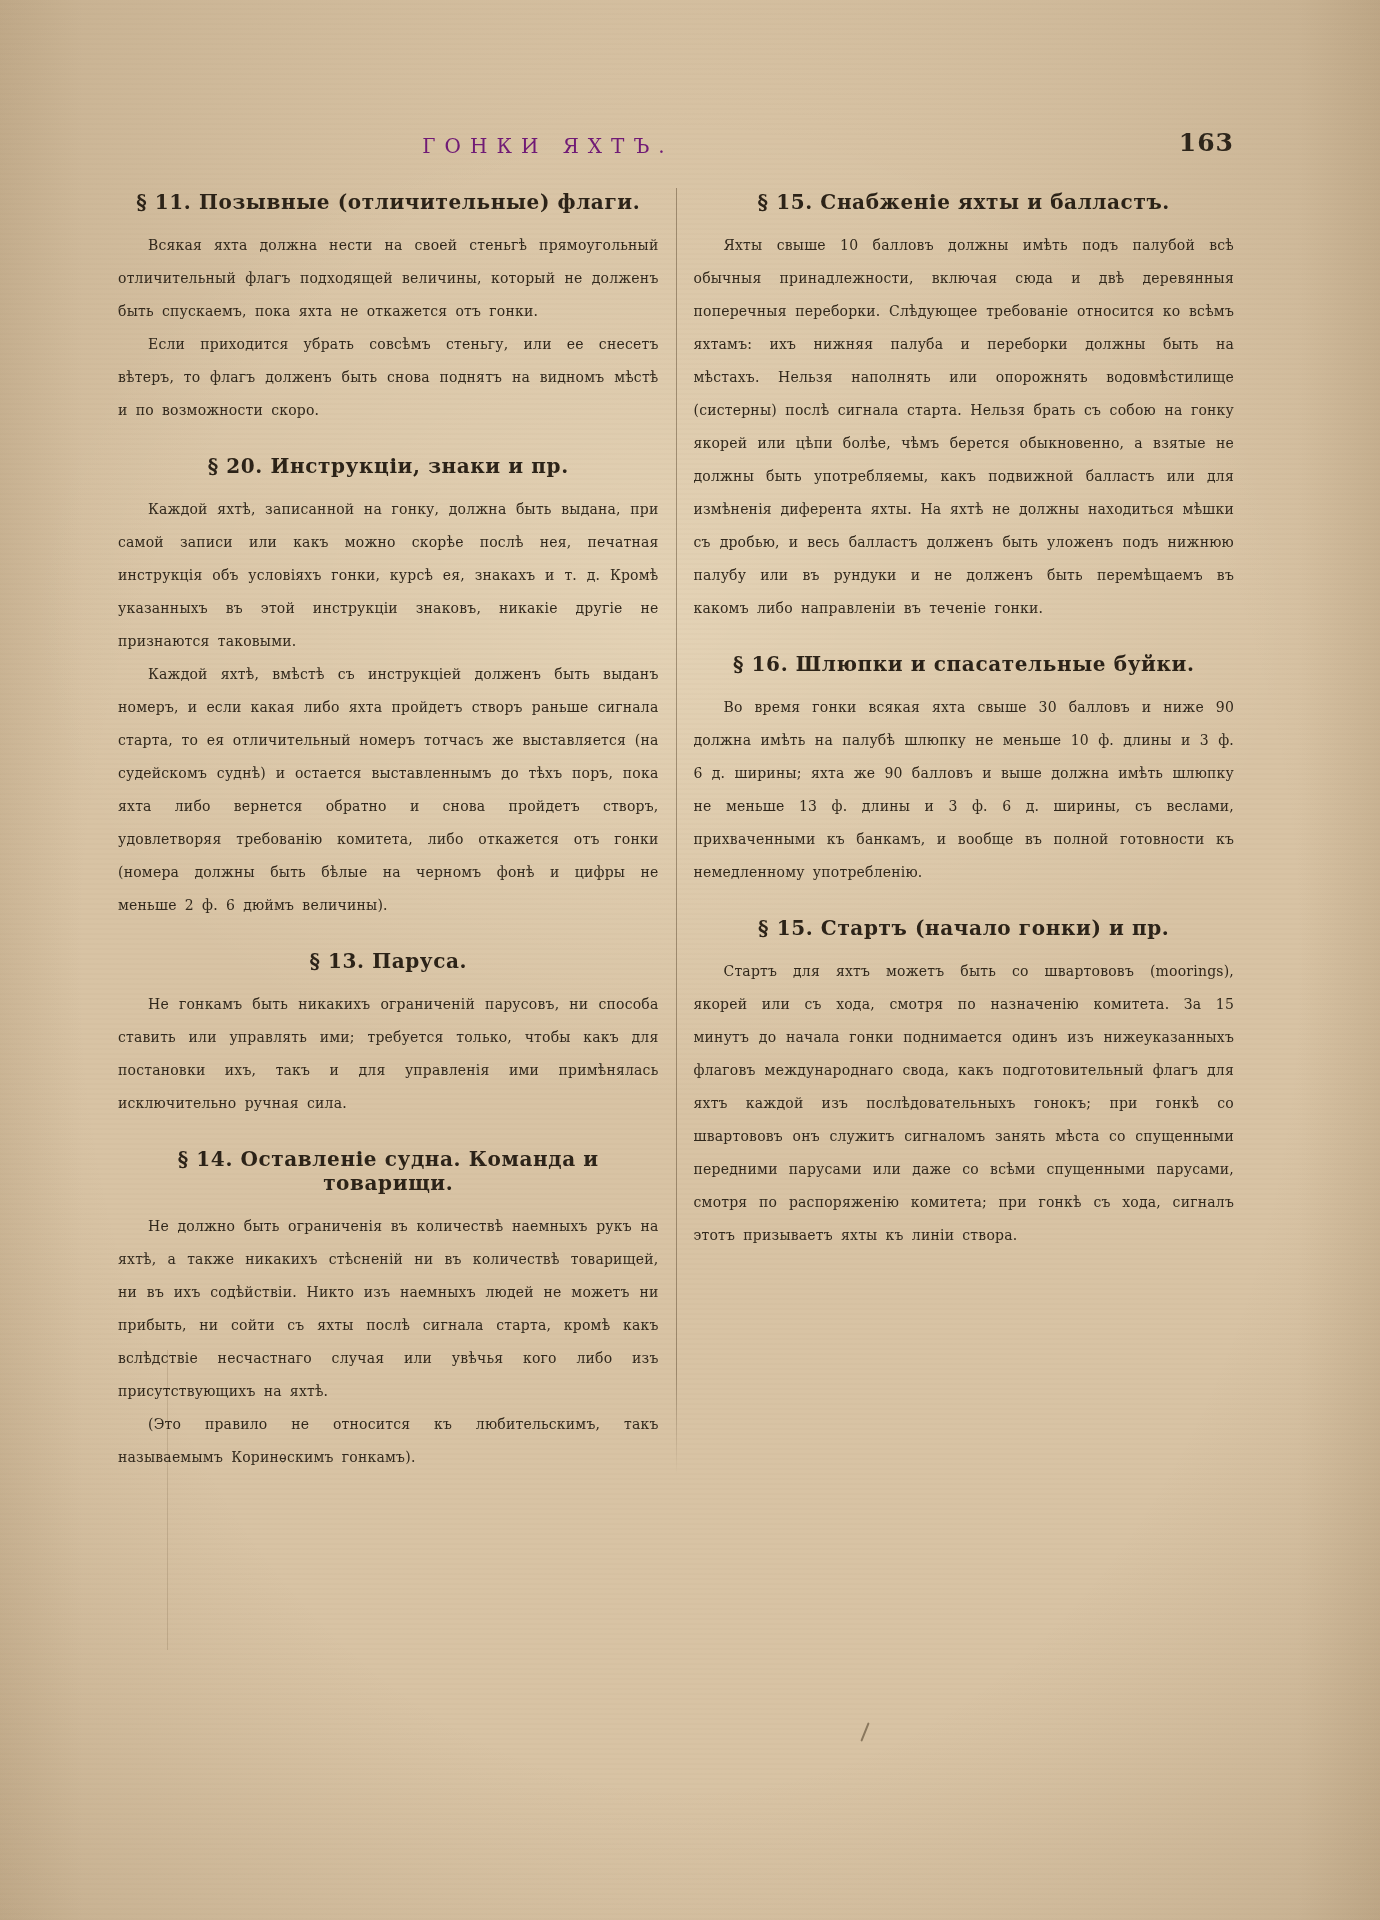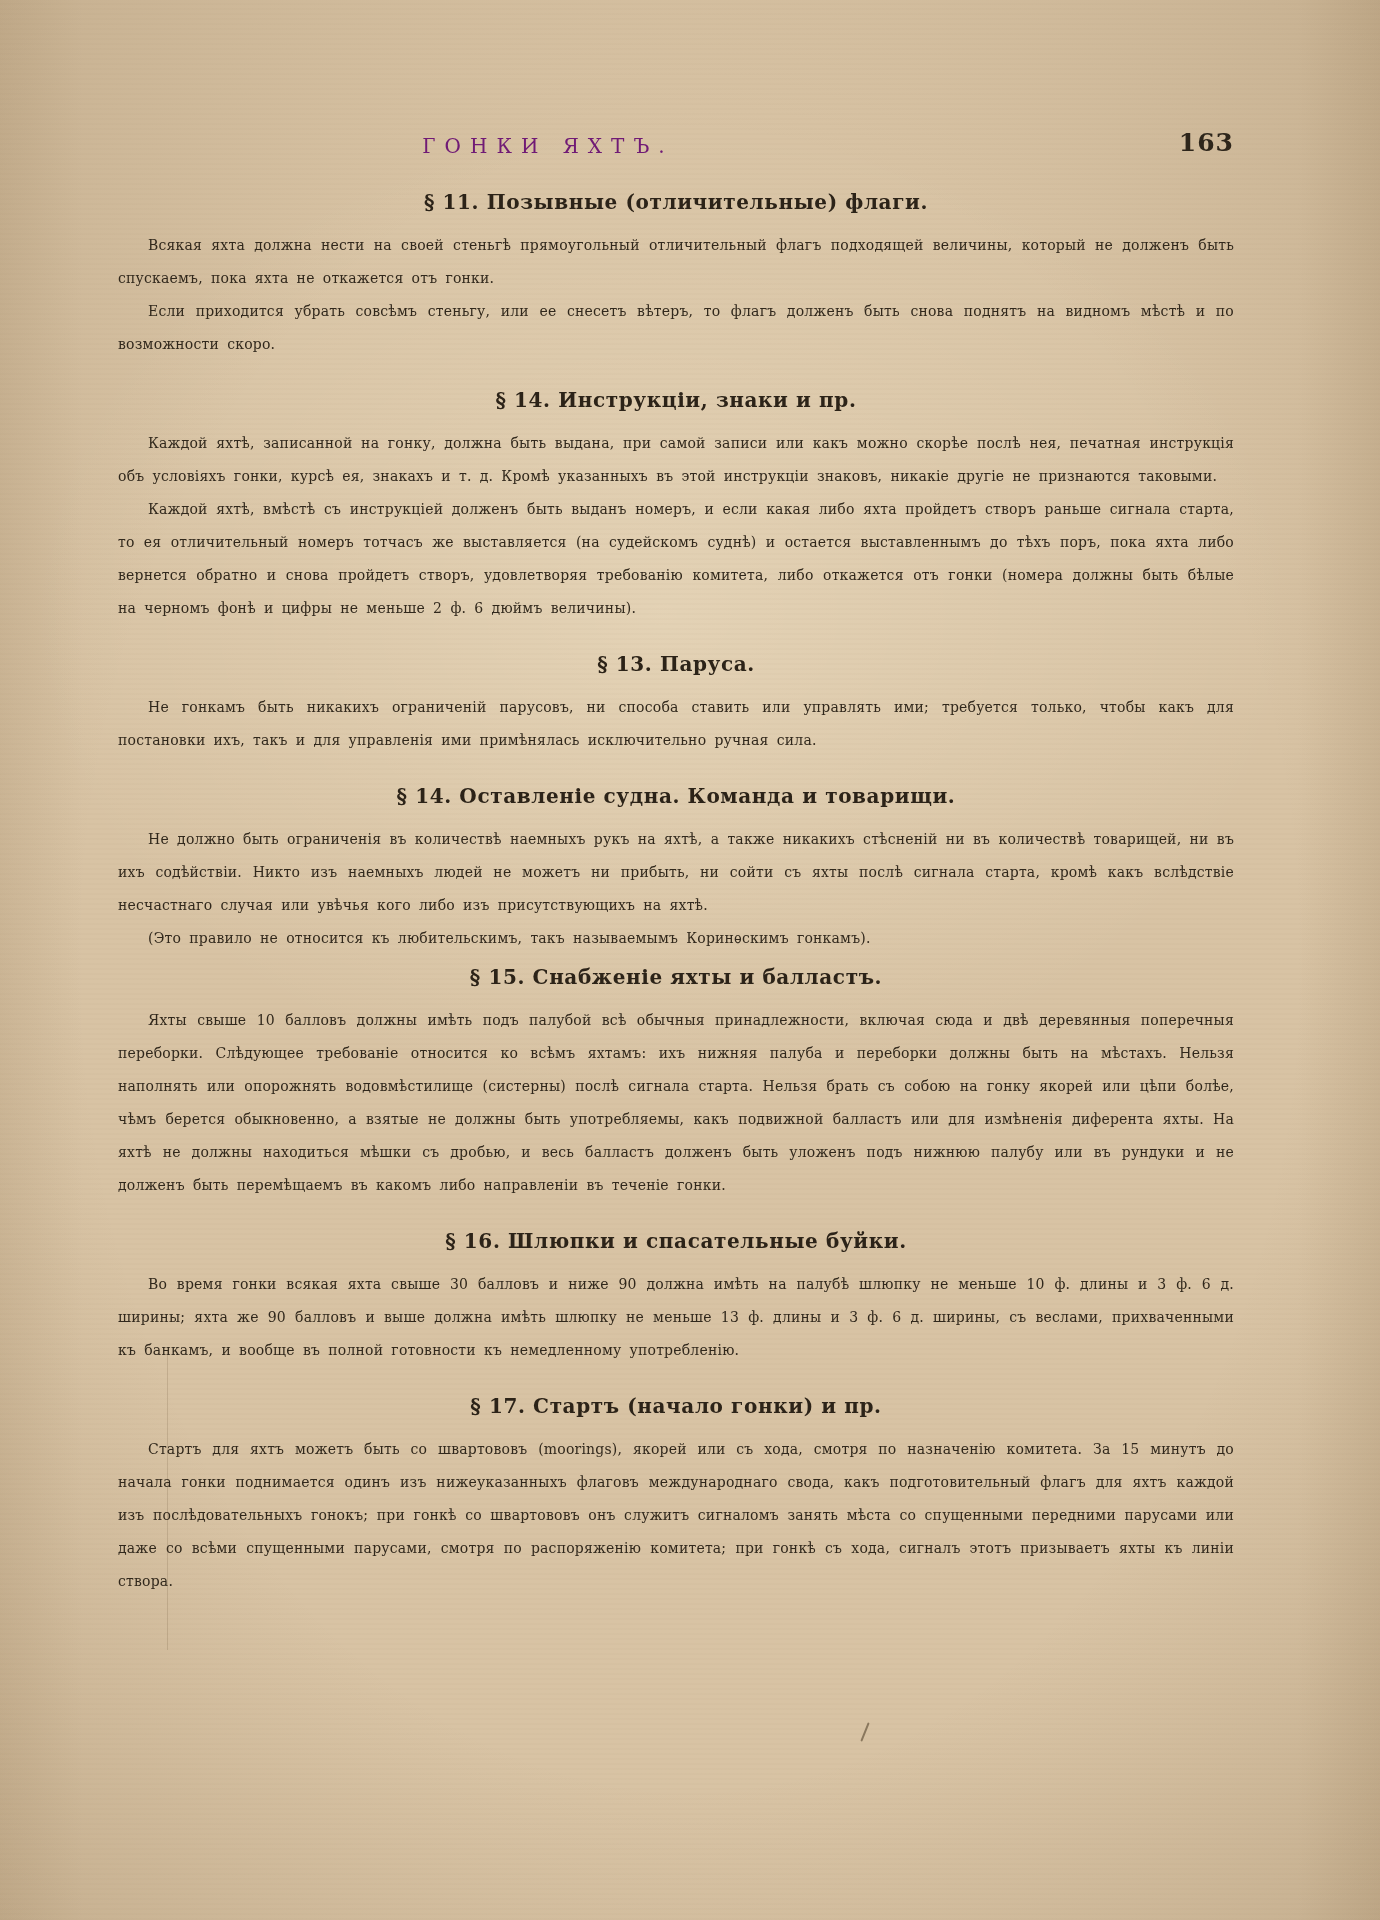--- a/index.html
+++ b/index.html
@@ -50,21 +50,20 @@
     font-size: 25px;
     font-weight: bold;
     letter-spacing: 1px;
     color: #2e261b;
   }
 
   .columns {
     display: flex;
     align-items: stretch;
     margin-top: 10px;
-    flex-direction: column;
   }
   .column {
     flex: 1 1 0;
     min-width: 0;
   }
   .column-divider {
     width: 1px;
     margin: 4px 17px 0 17px;
     background: linear-gradient(180deg, rgba(82,63,39,0.45) 0%, rgba(82,63,39,0.45) 92%, rgba(82,63,39,0) 100%);
   }
@@ -122,21 +121,21 @@
 
   <div class="columns">
 
     <div class="column">
       <div class="section">
         <h2 class="sec-heading">§ 11. Позывные (отличительные) флаги.</h2>
         <p class="para">Всякая яхта должна нести на своей стеньгѣ прямоугольный отличительный флагъ подходящей величины, который не долженъ быть спускаемъ, пока яхта не откажется отъ гонки.</p>
         <p class="para">Если приходится убрать совсѣмъ стеньгу, или ее снесетъ вѣтеръ, то флагъ долженъ быть снова поднятъ на видномъ мѣстѣ и по возможности скоро.</p>
       </div>
       <div class="section">
-        <h2 class="sec-heading">§ 14. Инструкціи, знаки и пр.</h2>
+        <h2 class="sec-heading">§ 20. Инструкціи, знаки и пр.</h2>
         <p class="para">Каждой яхтѣ, записанной на гонку, должна быть выдана, при самой записи или какъ можно скорѣе послѣ нея, печатная инструкція объ условіяхъ гонки, курсѣ ея, знакахъ и т. д. Кромѣ указанныхъ въ этой инструкціи знаковъ, никакіе другіе не признаются таковыми.</p>
         <p class="para">Каждой яхтѣ, вмѣстѣ съ инструкціей долженъ быть выданъ номеръ, и если какая либо яхта пройдетъ створъ раньше сигнала старта, то ея отличительный номеръ тотчасъ же выставляется (на судейскомъ суднѣ) и остается выставленнымъ до тѣхъ поръ, пока яхта либо вернется обратно и снова пройдетъ створъ, удовлетворяя требованію комитета, либо откажется отъ гонки (номера должны быть бѣлые на черномъ фонѣ и цифры не меньше 2 ф. 6 дюймъ величины).</p>
       </div>
       <div class="section">
         <h2 class="sec-heading">§ 13. Паруса.</h2>
         <p class="para">Не гонкамъ быть никакихъ ограниченій парусовъ, ни способа ставить или управлять ими; требуется только, чтобы какъ для постановки ихъ, такъ и для управленія ими примѣнялась исключительно ручная сила.</p>
       </div>
       <div class="section">
         <h2 class="sec-heading">§ 14. Оставленіе судна. Команда и товарищи.</h2>
         <p class="para">Не должно быть ограниченія въ количествѣ наемныхъ рукъ на яхтѣ, а также никакихъ стѣсненій ни въ количествѣ товарищей, ни въ ихъ содѣйствіи. Никто изъ наемныхъ людей не можетъ ни прибыть, ни сойти съ яхты послѣ сигнала старта, кромѣ какъ вслѣдствіе несчастнаго случая или увѣчья кого либо изъ присутствующихъ на яхтѣ.</p>
@@ -149,21 +148,21 @@
     <div class="column">
       <div class="section">
         <h2 class="sec-heading">§ 15. Снабженіе яхты и балластъ.</h2>
         <p class="para">Яхты свыше 10 балловъ должны имѣть подъ палубой всѣ обычныя принадлежности, включая сюда и двѣ деревянныя поперечныя переборки. Слѣдующее требованіе относится ко всѣмъ яхтамъ: ихъ нижняя палуба и переборки должны быть на мѣстахъ. Нельзя наполнять или опорожнять водовмѣстилище (систерны) послѣ сигнала старта. Нельзя брать съ собою на гонку якорей или цѣпи болѣе, чѣмъ берется обыкновенно, а взятые не должны быть употребляемы, какъ подвижной балластъ или для измѣненія диферента яхты. На яхтѣ не должны находиться мѣшки съ дробью, и весь балластъ долженъ быть уложенъ подъ нижнюю палубу или въ рундуки и не долженъ быть перемѣщаемъ въ какомъ либо направленіи въ теченіе гонки.</p>
       </div>
       <div class="section">
         <h2 class="sec-heading">§ 16. Шлюпки и спасательные буйки.</h2>
         <p class="para">Во время гонки всякая яхта свыше 30 балловъ и ниже 90 должна имѣть на палубѣ шлюпку не меньше 10 ф. длины и 3 ф. 6 д. ширины; яхта же 90 балловъ и выше должна имѣть шлюпку не меньше 13 ф. длины и 3 ф. 6 д. ширины, съ веслами, прихваченными къ банкамъ, и вообще въ полной готовности къ немедленному употребленію.</p>
       </div>
       <div class="section">
-        <h2 class="sec-heading">§ 17. Стартъ (начало гонки) и пр.</h2>
+        <h2 class="sec-heading">§ 15. Стартъ (начало гонки) и пр.</h2>
         <p class="para">Стартъ для яхтъ можетъ быть со швартововъ (moorings), якорей или съ хода, смотря по назначенію комитета. За 15 минутъ до начала гонки поднимается одинъ изъ нижеуказанныхъ флаговъ международнаго свода, какъ подготовительный флагъ для яхтъ каждой изъ послѣдовательныхъ гонокъ; при гонкѣ со швартововъ онъ служитъ сигналомъ занять мѣста со спущенными передними парусами или даже со всѣми спущенными парусами, смотря по распоряженію комитета; при гонкѣ съ хода, сигналъ этотъ призываетъ яхты къ линіи створа.</p>
       </div>
     </div>
 
   </div>
 </div>
 
 <div class="fold-line"></div>
 <div class="artifact-slash"></div>
 

